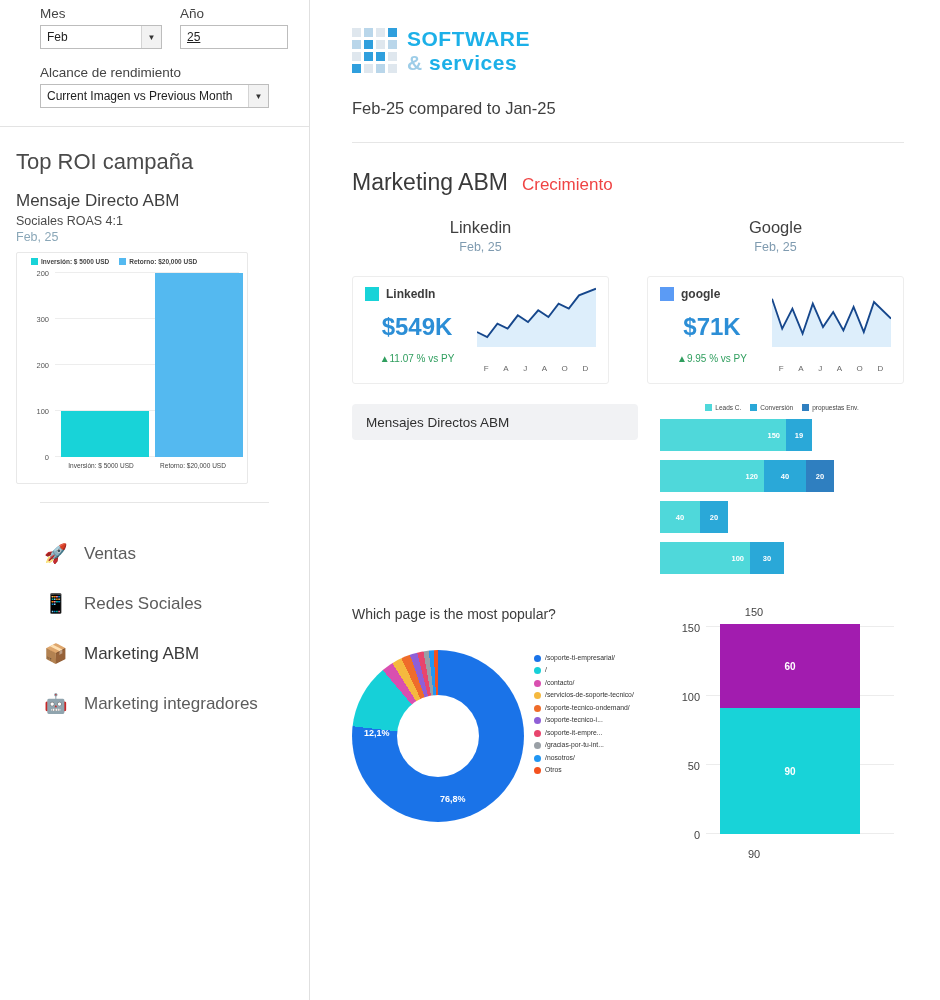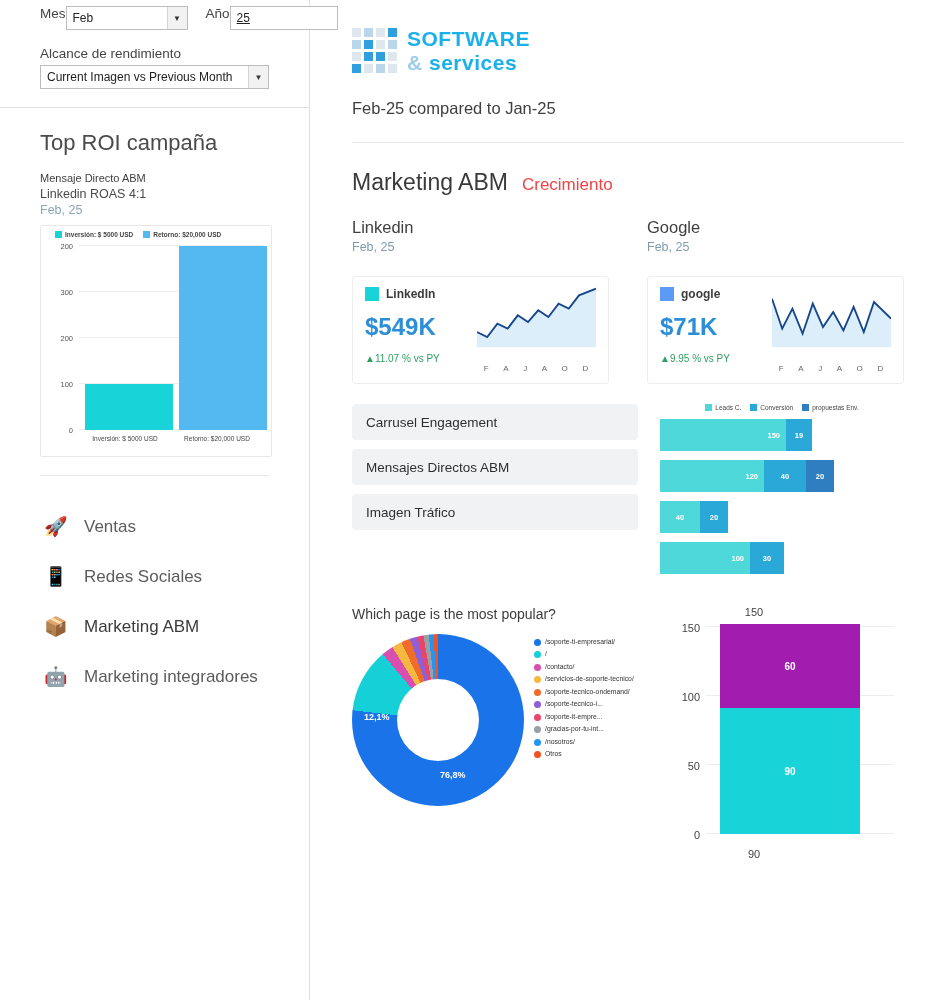--- a/index.html
+++ b/index.html
@@ -29,41 +29,41 @@
     display: inline-block; width: 3px; background: #2b2b2b;
     margin-right: 2px; vertical-align: bottom;
   }
   .brand-sub {
     font-size: 8.5px; letter-spacing: 4px; color: #9a9a9a;
     margin-top: 4px; text-transform: uppercase;
   }
 
   .filters { padding: 6px 40px 18px 40px; border-bottom: 1px solid #e3e3e3; }
   .filter-row { display: flex; gap: 18px; }
-  .filter-field { display: flex; flex-direction: row; text-align: center; }
+  .filter-field { display: flex; flex-direction: column; }
   .filter-label { font-size: 13.5px; color: #444; margin-bottom: 4px; }
   .select-box, .text-box {
     height: 24px; border: 1px solid #bdbdbd; background: #fff;
     font-size: 12px; color: #222; padding: 0 6px;
     display: flex; align-items: center; position: relative;
   }
   .select-box .caret {
     position: absolute; right: 0; top: 0; bottom: 0; width: 20px;
     border-left: 1px solid #d4d4d4; background: #f2f2f2;
     display: flex; align-items: center; justify-content: center;
     font-size: 8px; color: #333;
   }
   .w-mes { width: 122px; }
   .w-ano { width: 108px; text-decoration: underline; }
   .w-full { width: 100%; }
   .filter-block { margin-top: 16px; }
 
-  .roi-section { padding: 22px 40px 0 40px; }
+  .roi-section { padding: 22px 40px 0 16px; }
   .roi-title { font-size: 22px; color: #4a4a4a; font-weight: normal; }
-  .roi-sub { font-size: 11px; color: #3f3f3f; margin-top: 16px; }
+  .roi-sub { font-size: 17px; color: #3f3f3f; margin-top: 16px; }
   .roi-sub2 { font-size: 12.5px; color: #4a4a4a; margin-top: 3px; }
   .roi-sub3 { font-size: 12.5px; color: #8aa7b8; margin-top: 2px; }
 
   .roi-chart {
     position: relative; margin-top: 8px; width: 232px; height: 232px;
     border: 1px solid #e8e8e8; border-radius: 2px; background: #fff;
   }
   .roi-legend {
     position: absolute; top: 5px; left: 14px; right: 6px;
     display: flex; gap: 10px; font-size: 6.5px; color: #444;
@@ -108,21 +108,21 @@
   .amp { color: #9dcde8; }
 
   .compare-line { font-size: 16.5px; color: #3f3f3f; margin-top: 26px; }
   .rule { height: 1px; background: #e6e6e6; margin: 24px 0 0 0; }
 
   .abm-head { display: flex; align-items: baseline; gap: 14px; margin-top: 26px; }
   .abm-title { font-size: 23px; color: #3a3a3a; font-weight: normal; }
   .abm-sub { font-size: 17px; color: #ef4444; }
 
   .kpis { display: flex; gap: 38px; margin-top: 22px; }
-  .kpi-col { width: 262px; }
+  .kpi-col { width: 262px; text-align: center; }
   .kpi-name { font-size: 16.5px; color: #3f3f3f; }
   .kpi-date { font-size: 12.5px; color: #7f9bb0; margin-top: 3px; }
   .kpi-card {
     margin-top: 22px; border: 1px solid #ededed; border-radius: 3px;
     padding: 10px 12px 10px 12px; display: flex; gap: 8px; background: #fff;
     height: 108px;
   }
   .kpi-left { width: 104px; }
   .kpi-legend { display: flex; align-items: center; gap: 7px; font-size: 12px; font-weight: bold; color: #3c3c3c; }
   .kpi-legend .sw { width: 14px; height: 14px; display: inline-block; }
@@ -148,21 +148,21 @@
     font-size: 6.5px; color: #444; margin-bottom: 7px;
   }
   .hbar-legend div { display: flex; align-items: center; }
   .hbar-legend .sw { width: 7px; height: 7px; display: inline-block; margin-right: 3px; }
   .hbar-row { height: 34px; display: flex; align-items: center; margin-bottom: 7px; }
   .hseg { height: 32px; display: flex; align-items: center; justify-content: center;
           font-size: 7.5px; color: #fff; font-weight: bold; }
 
   .bottom-row { display: flex; gap: 18px; margin-top: 24px; }
   .donut-card { width: 300px; }
-  .donut-q { font-size: 14px; color: #3c3c3c; margin-bottom: 12px; }
+  .donut-q { font-size: 14px; color: #3c3c3c; margin-bottom: 28px; }
   .donut-wrap { display: flex; gap: 10px; }
   .donut { width: 172px; height: 172px; position: relative; border-radius: 50%; }
   .donut-hole {
     position: absolute; left: 50%; top: 50%; transform: translate(-50%,-50%);
     width: 82px; height: 82px; background: #fff; border-radius: 50%;
   }
   .donut-lab { position: absolute; font-size: 9px; color: #fff; font-weight: bold; }
   .donut-legend { font-size: 6.8px; color: #333; line-height: 1.25; padding-top: 4px; }
   .donut-legend div { display: flex; align-items: flex-start; margin-bottom: 4px; }
   .donut-legend .sw { width: 7px; height: 7px; border-radius: 50%; margin-right: 4px; margin-top: 1px; flex: none; }
@@ -206,21 +206,21 @@
         <div class="select-box w-full">
           <span>Current Imagen vs Previous Month</span>
           <span class="caret">▼</span>
         </div>
       </div>
     </div>
 
     <div class="roi-section">
       <div class="roi-title">Top ROI campaña</div>
       <div class="roi-sub">Mensaje Directo ABM</div>
-      <div class="roi-sub2">Linkedin ROAS 4:1</div>
+      <div class="roi-sub2">Sociales ROAS 4:1</div>
       <div class="roi-sub3">Feb, 25</div>
 
       <div class="roi-chart">
         <div class="roi-legend">
           <div>
             <span class="sw" style="background:#18d3d8"></span>
             <span>Inversión: $ 5000 USD</span>
           </div>
           <div>
             <span class="sw" style="background:#54b9f0"></span>
@@ -371,23 +371,21 @@
                 <span>O</span>
                 <span>D</span>
               </div>
             </div>
           </div>
         </div>
       </div>
 
       <div class="lists-row">
         <div class="pill-list">
-          <div class="pill">Carrusel Engagement</div>
           <div class="pill">Mensajes Directos ABM</div>
-          <div class="pill">Imagen Tráfico</div>
         </div>
 
         <div class="hbar-card">
           <div class="hbar-legend">
             <div>
               <span class="sw" style="background:#4fd8da"></span>
               <span>Leads C.</span>
             </div>
             <div>
               <span class="sw" style="background:#2aa8d8"></span>
@@ -429,21 +427,21 @@
                    #16d0d8 276.5deg 320deg,
                    #d94fb0 320deg 327.9deg,
                    #f5b93f 327.9deg 334.8deg,
                    #ef6c2a 334.8deg 340.9deg,
                    #8f5fd6 340.9deg 345.9deg,
                    #e8456d 345.9deg 350.2deg,
                    #9aa0a6 350.2deg 353.8deg,
                    #2196f3 353.8deg 357.1deg,
                    #f4511e 357.1deg 360deg);">
               <div class="donut-hole"></div>
-              <div class="donut-lab" style="left:88px; top:136px;">76,8%</div>
+              <div class="donut-lab" style="left:88px; top:144px;">76,8%</div>
               <div class="donut-lab" style="left:12px; top:78px;">12,1%</div>
             </div>
             <div class="donut-legend">
               <div>
                   <span class="sw" style="background:#1a73e8"></span>
                   <span>/soporte-ti-empresarial/</span>
                 </div>
               <div>
                   <span class="sw" style="background:#16d0d8"></span>
                   <span>/</span>

